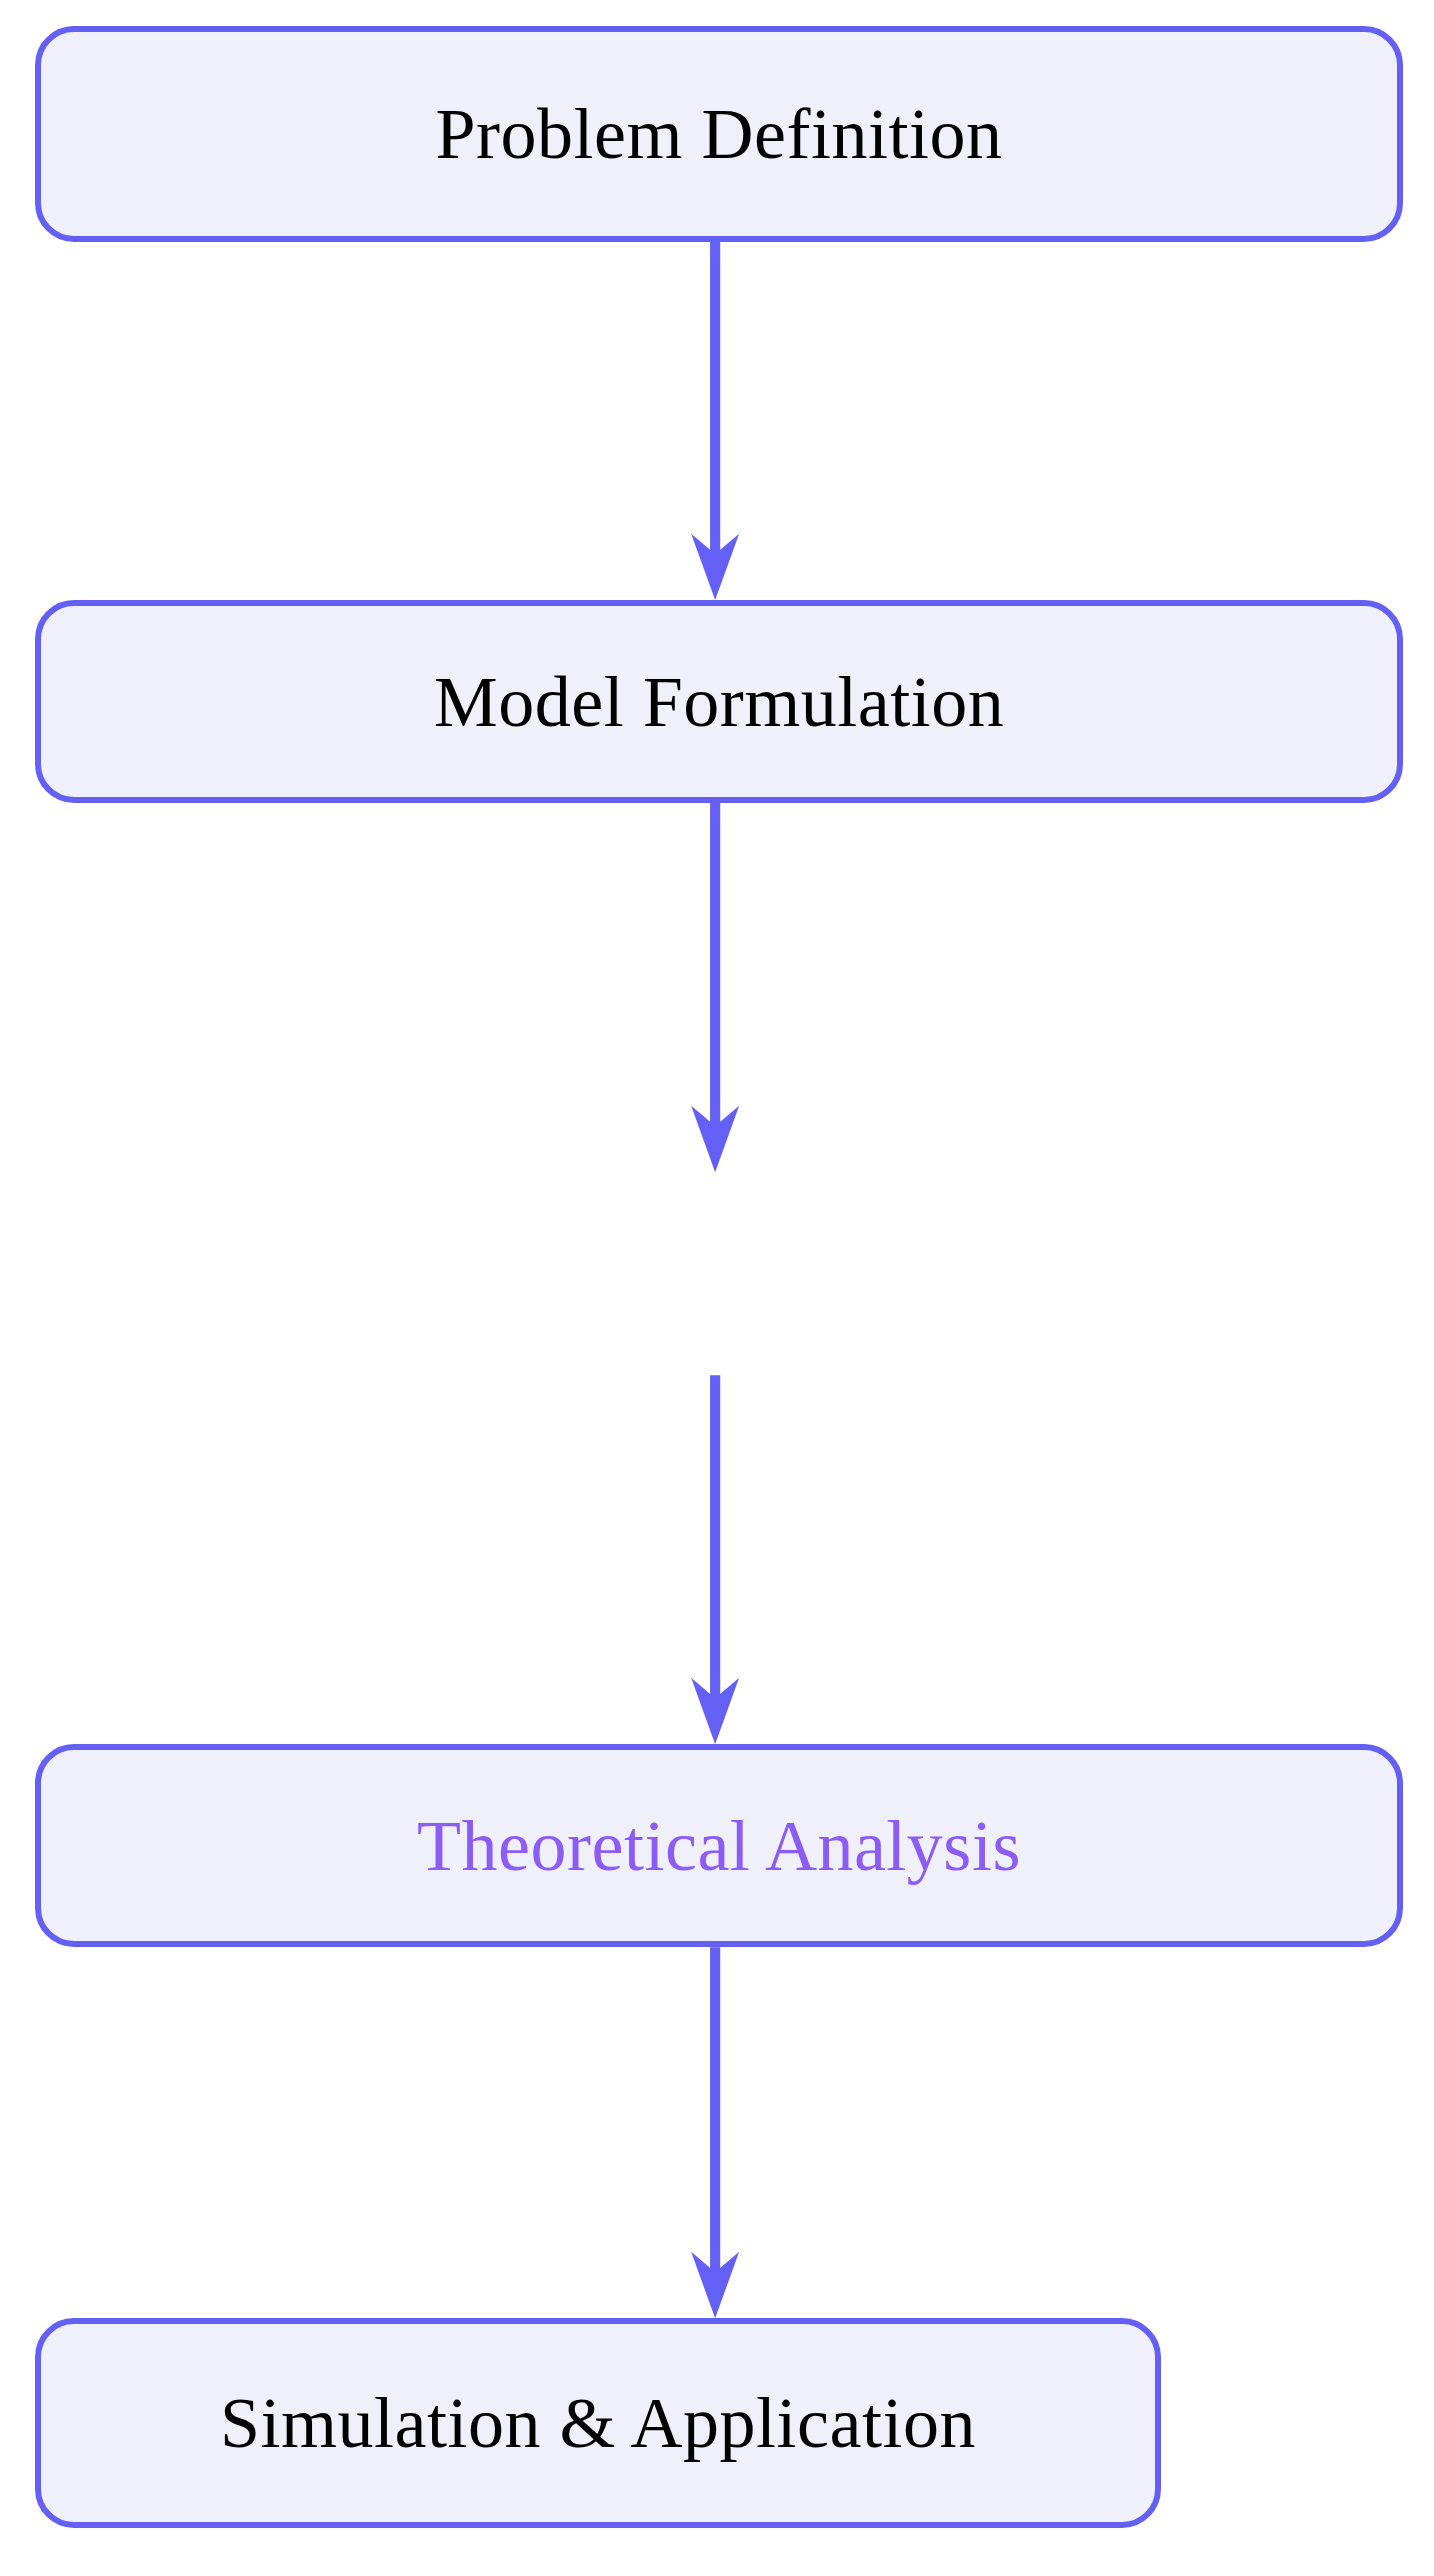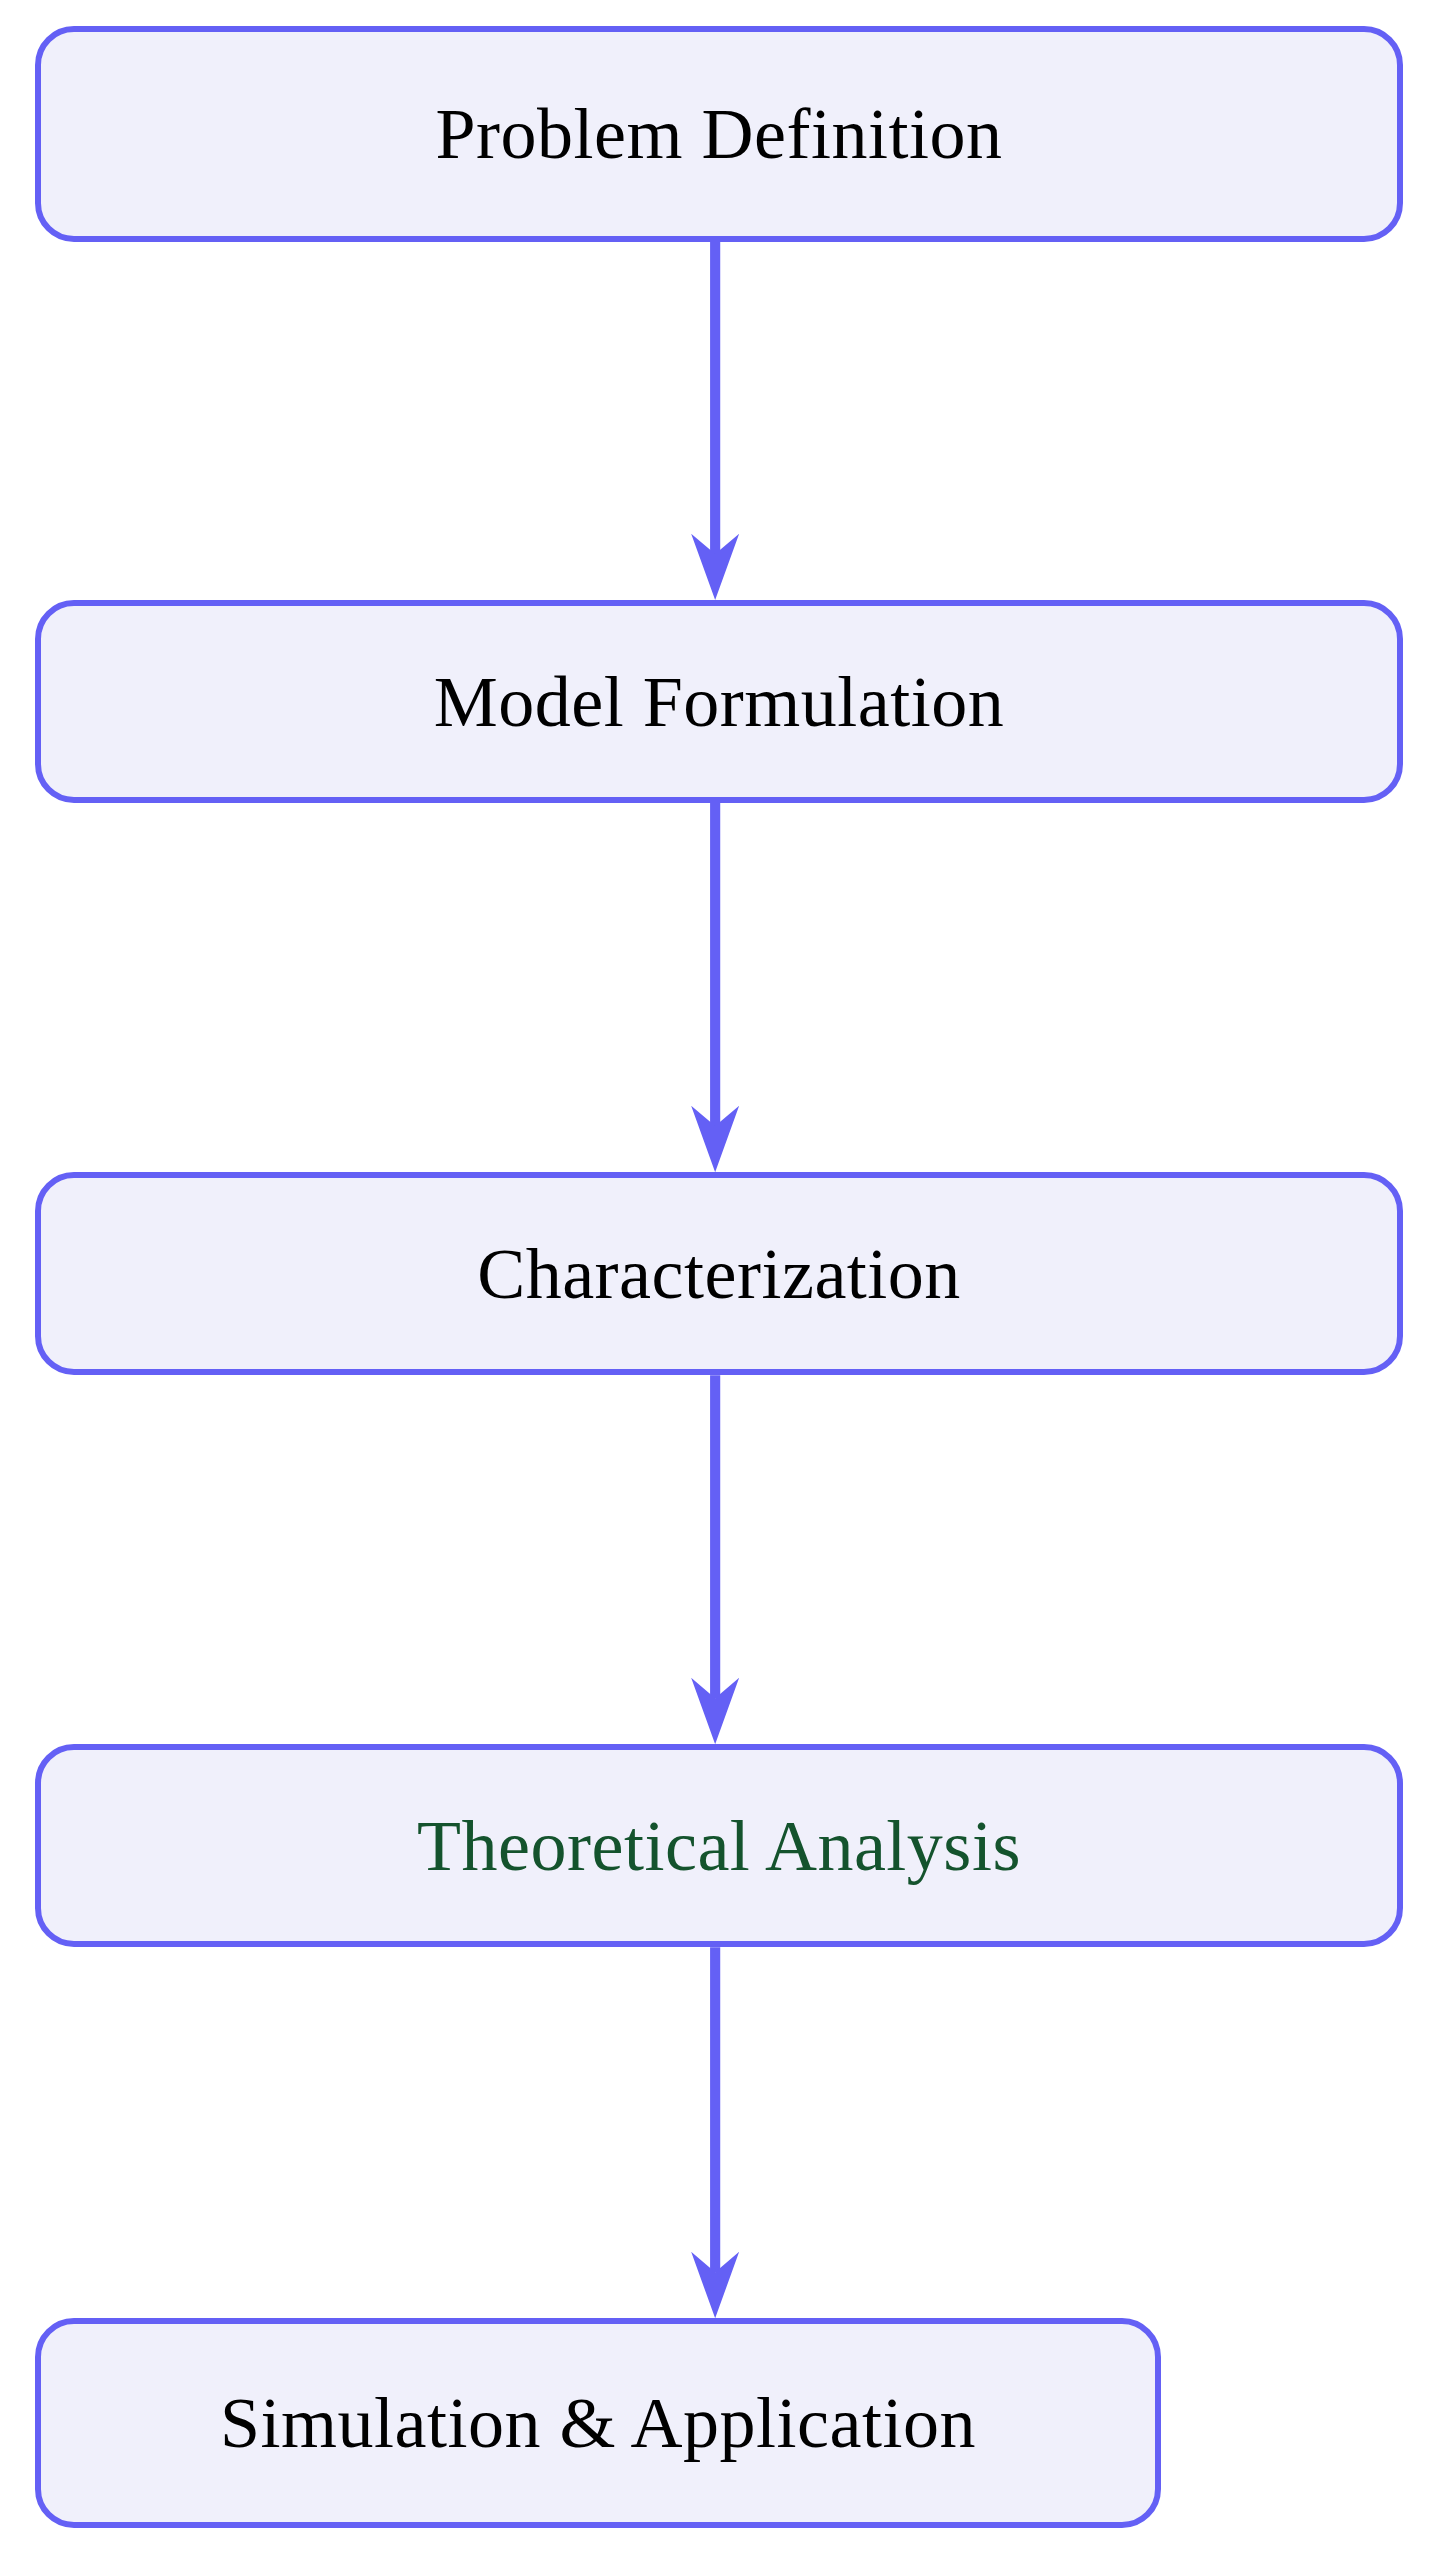--- a/index.html
+++ b/index.html
@@ -64,26 +64,23 @@
   </svg>
 
   <div class="node-box" style="left: 35px; top: 26px; width: 1368px; height: 216px; background: rgb(240, 240, 251); border-color: rgb(100, 96, 245); border-width: 6.5px; border-radius: 39px;">
     <span class="node-label" style="color: rgb(0, 0, 0);">Problem Definition</span>
   </div>
 
   <div class="node-box" style="left: 35px; top: 600px; width: 1368px; height: 203px; background: rgb(240, 240, 251); border-color: rgb(100, 96, 245); border-width: 6.5px; border-radius: 39px;">
     <span class="node-label" style="color: rgb(0, 0, 0);">Model Formulation</span>
   </div>
 
-  <div class="node-box" style="left: 35px; top: 1172px; width: 1368px; height: 203px; background: rgb(240, 240, 251); border-color: rgb(100, 96, 245); border-width: 6.5px; border-radius: 39px;">
-    <span class="node-label" style="color: rgb(0, 0, 0);">Characterization</span>
-  </div>
 
   <div class="node-box" style="left: 35px; top: 1744px; width: 1368px; height: 203px; background: rgb(240, 240, 251); border-color: rgb(100, 96, 245); border-width: 6.5px; border-radius: 39px;">
-    <span class="node-label" style="color: #14532d;">Theoretical Analysis</span>
+    <span class="node-label" style="color: #8b5cf6;">Theoretical Analysis</span>
   </div>
 
   <div class="node-box" style="left: 35px; top: 2318px; width: 1126px; height: 210px; background: rgb(240, 240, 251); border-color: rgb(100, 96, 245); border-width: 6.5px; border-radius: 39px;">
     <span class="node-label" style="color: rgb(0, 0, 0);">Simulation &amp; Application</span>
   </div>
 
 </div>
 
 
 </body></html>

